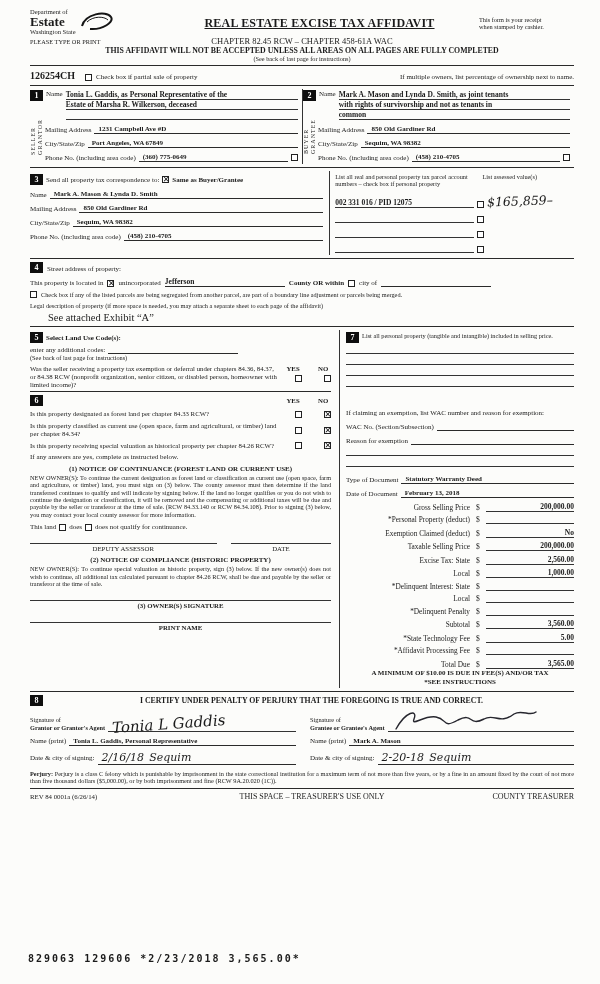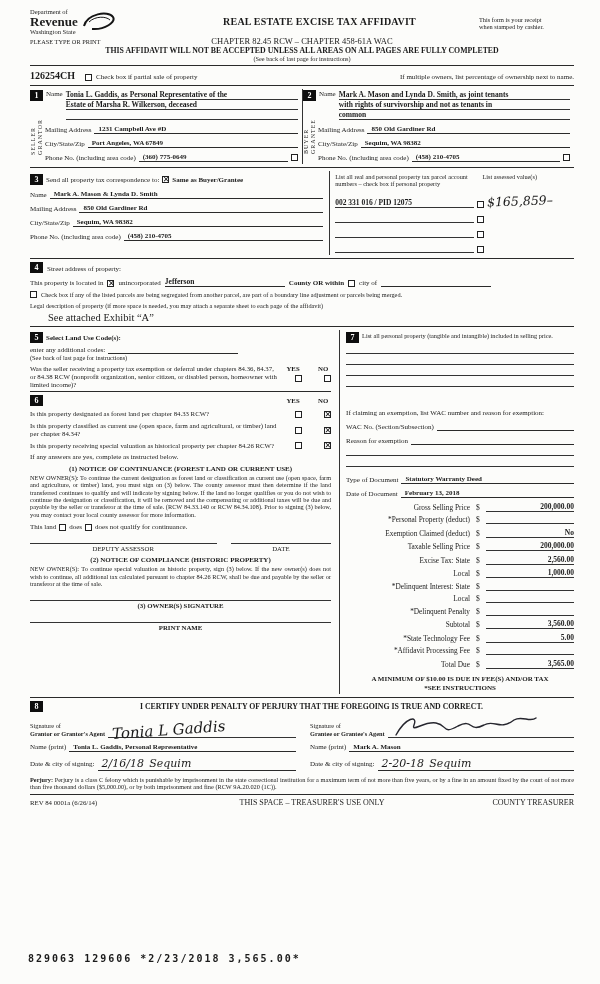--- a/index.html
+++ b/index.html
@@ -20,21 +20,21 @@
            font-size:8px; font-weight:bold; text-align:center; line-height:11px; flex:none; }
   .hand { font-family:"DejaVu Serif", serif; font-style:italic; }
   
   .hdr { display:flex; align-items:flex-start; }
   .hdr-left { width:130px; }
   .logo-line { display:flex; gap:2px; }
   .dept-small { font-size:6.5px; }
   .dept-big { font-size:13px; font-weight:bold; line-height:1; }
   .dept-state { font-size:6.5px; }
   .hdr-center { flex:1; text-align:center; padding-top:8px; }
-  .form-title { font-size:10px; font-weight:bold; letter-spacing:0.2px; }
+  .form-title { font-size:12px; font-weight:bold; letter-spacing:0.2px;text-decoration:underline; }
   .hdr-right { width:95px; text-align:left; padding-top:8px; }
   .hdr2 { position:relative; text-align:center; margin-top:1px; }
   .please-type { position:absolute; left:0; top:2px; }
   .chapter { font-size:8.5px; }
   .warning { font-size:7.8px; font-weight:bold; }
   .seeback { }
   
   .code-row { display:flex; align-items:flex-end; gap:4px; padding:1px 0; }
   .doc-code { font-size:10px; font-weight:bold; margin-right:6px; }
   .sp { flex:1; }
@@ -74,21 +74,21 @@
   .notice-title { text-align:center; font-weight:bold; font-size:7px; margin-top:4px; }
   .notice-body { font-size:6.3px; text-align:justify; line-height:1.18; margin-top:1px; }
   .deputy-row { display:flex; gap:14px; margin-top:12px; }
   .dp { border-top:1px solid #333; text-align:center; font-size:6.8px; padding-top:1px; }
   .sigline { border-top:1px solid #333; text-align:center; font-size:6.8px; font-weight:bold; padding-top:1px; margin-top:13px; }
   .blank-line { border-bottom:1px solid #333; height:11px; }
   .fee-row { display:flex; align-items:flex-end; margin-top:3.5px; }
   .fee-label { flex:1; text-align:right; font-size:7.3px; }
   .fee-d { width:16px; text-align:center; }
   .fee-val { width:88px; border-bottom:1px solid #333; text-align:right; font-weight:bold; min-height:9px; }
-  .min-note { text-align:center; font-weight:bold; font-size:7px; margin-top:6px; }
+  .min-note { text-align:center; font-weight:bold; font-size:7px; }
   
   .certify { display:flex; gap:6px; align-items:center; margin-top:2px; }
   .certify-text { flex:1; text-align:center; font-size:7.8px; }
   .sigs { display:flex; margin-top:2px; }
   .sigcol { width:50%; padding:2px 6px 2px 0; }
   .sigcol.right { padding:2px 0 2px 8px; }
   .sigline-row { display:flex; align-items:flex-end; }
   .siglab { width:78px; line-height:1.2; }
   .sigarea { flex:1; border-bottom:1px solid #333; position:relative; height:22px; }
   .script { font-family:"DejaVu Serif", serif; font-style:italic; font-size:15px;
@@ -105,21 +105,21 @@
 </head>
 <body>
 
 <div class="page">
 
   <div class="hdr">
     <div class="hdr-left">
       <div class="logo-line">
         <div>
           <div class="dept-small">Department of</div>
-          <div class="dept-big">Revenue</div>
+          <div class="dept-big">Estate</div>
           <div class="dept-state">Washington State</div>
         </div>
         <svg width="36" height="26" viewBox="0 0 36 26">
           <path d="M4 18 C7 6 28 2 33 9 C36 14 25 22 12 21" fill="none" stroke="#151515" stroke-width="2"></path>
           <path d="M9 14 C15 8 26 8 30 12" fill="none" stroke="#151515" stroke-width="1"></path>
         </svg>
       </div>
     </div>
     <div class="hdr-center">
       <div class="form-title">REAL ESTATE EXCISE TAX AFFIDAVIT</div>

